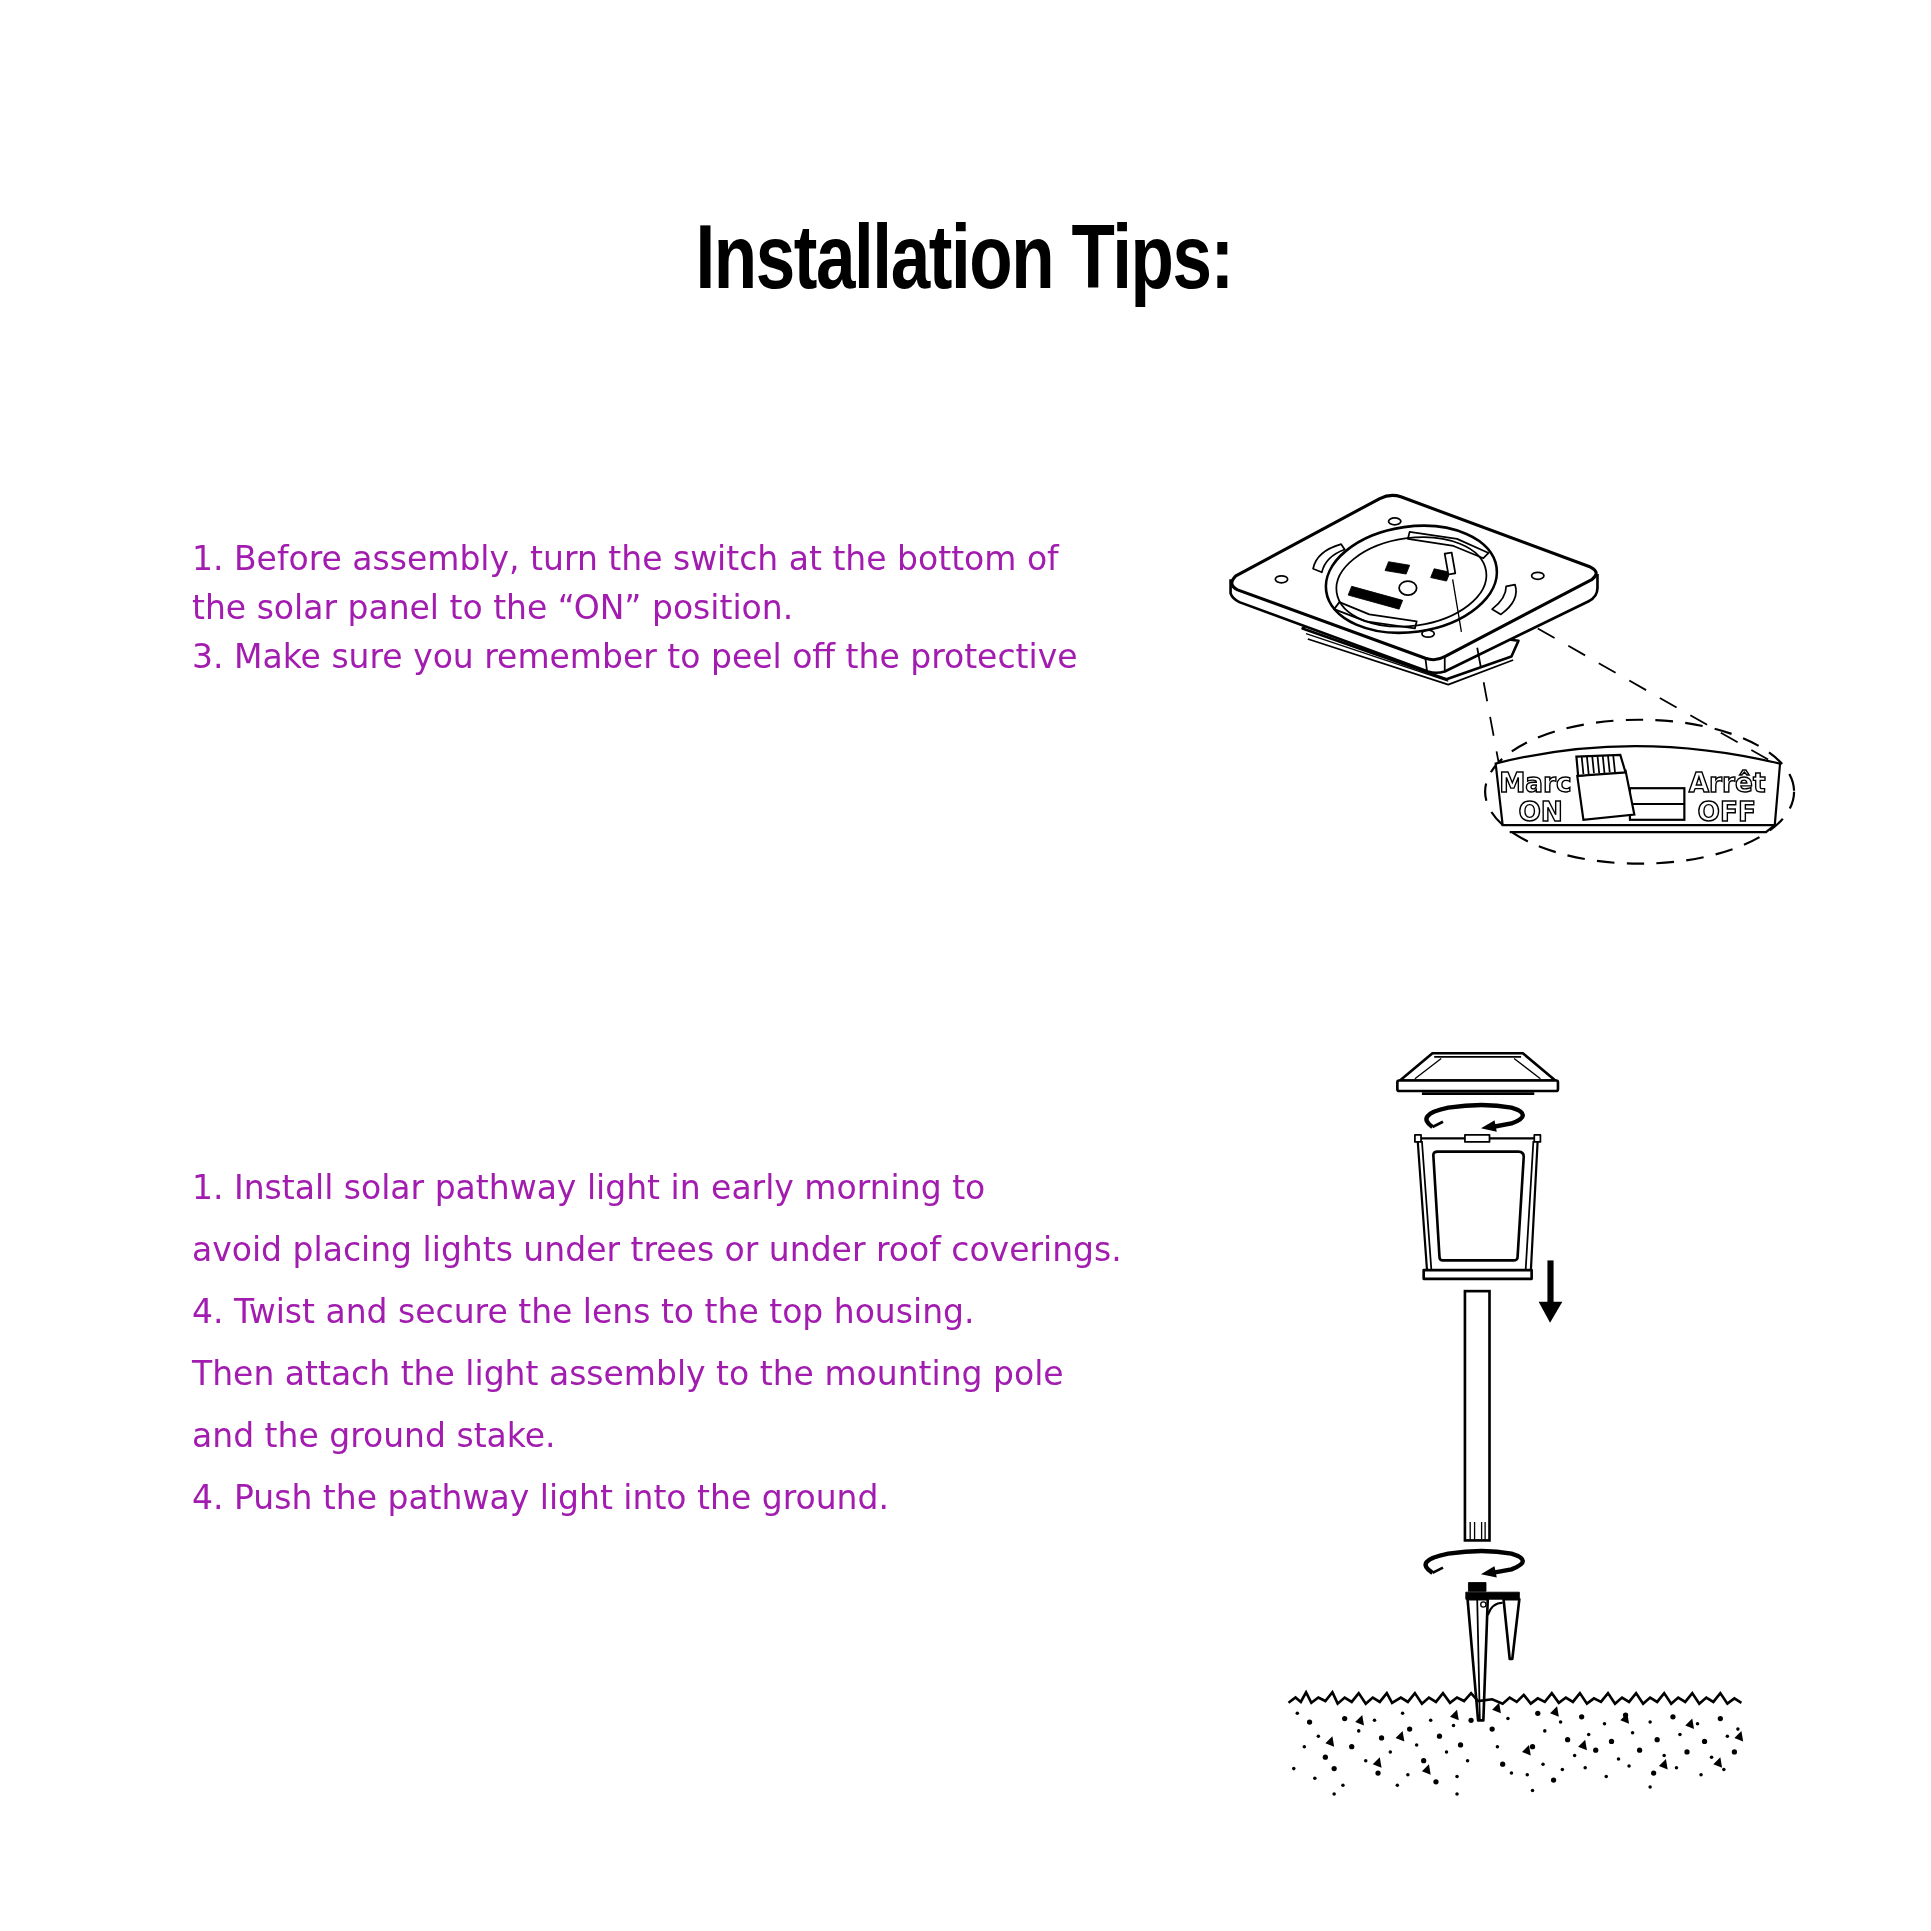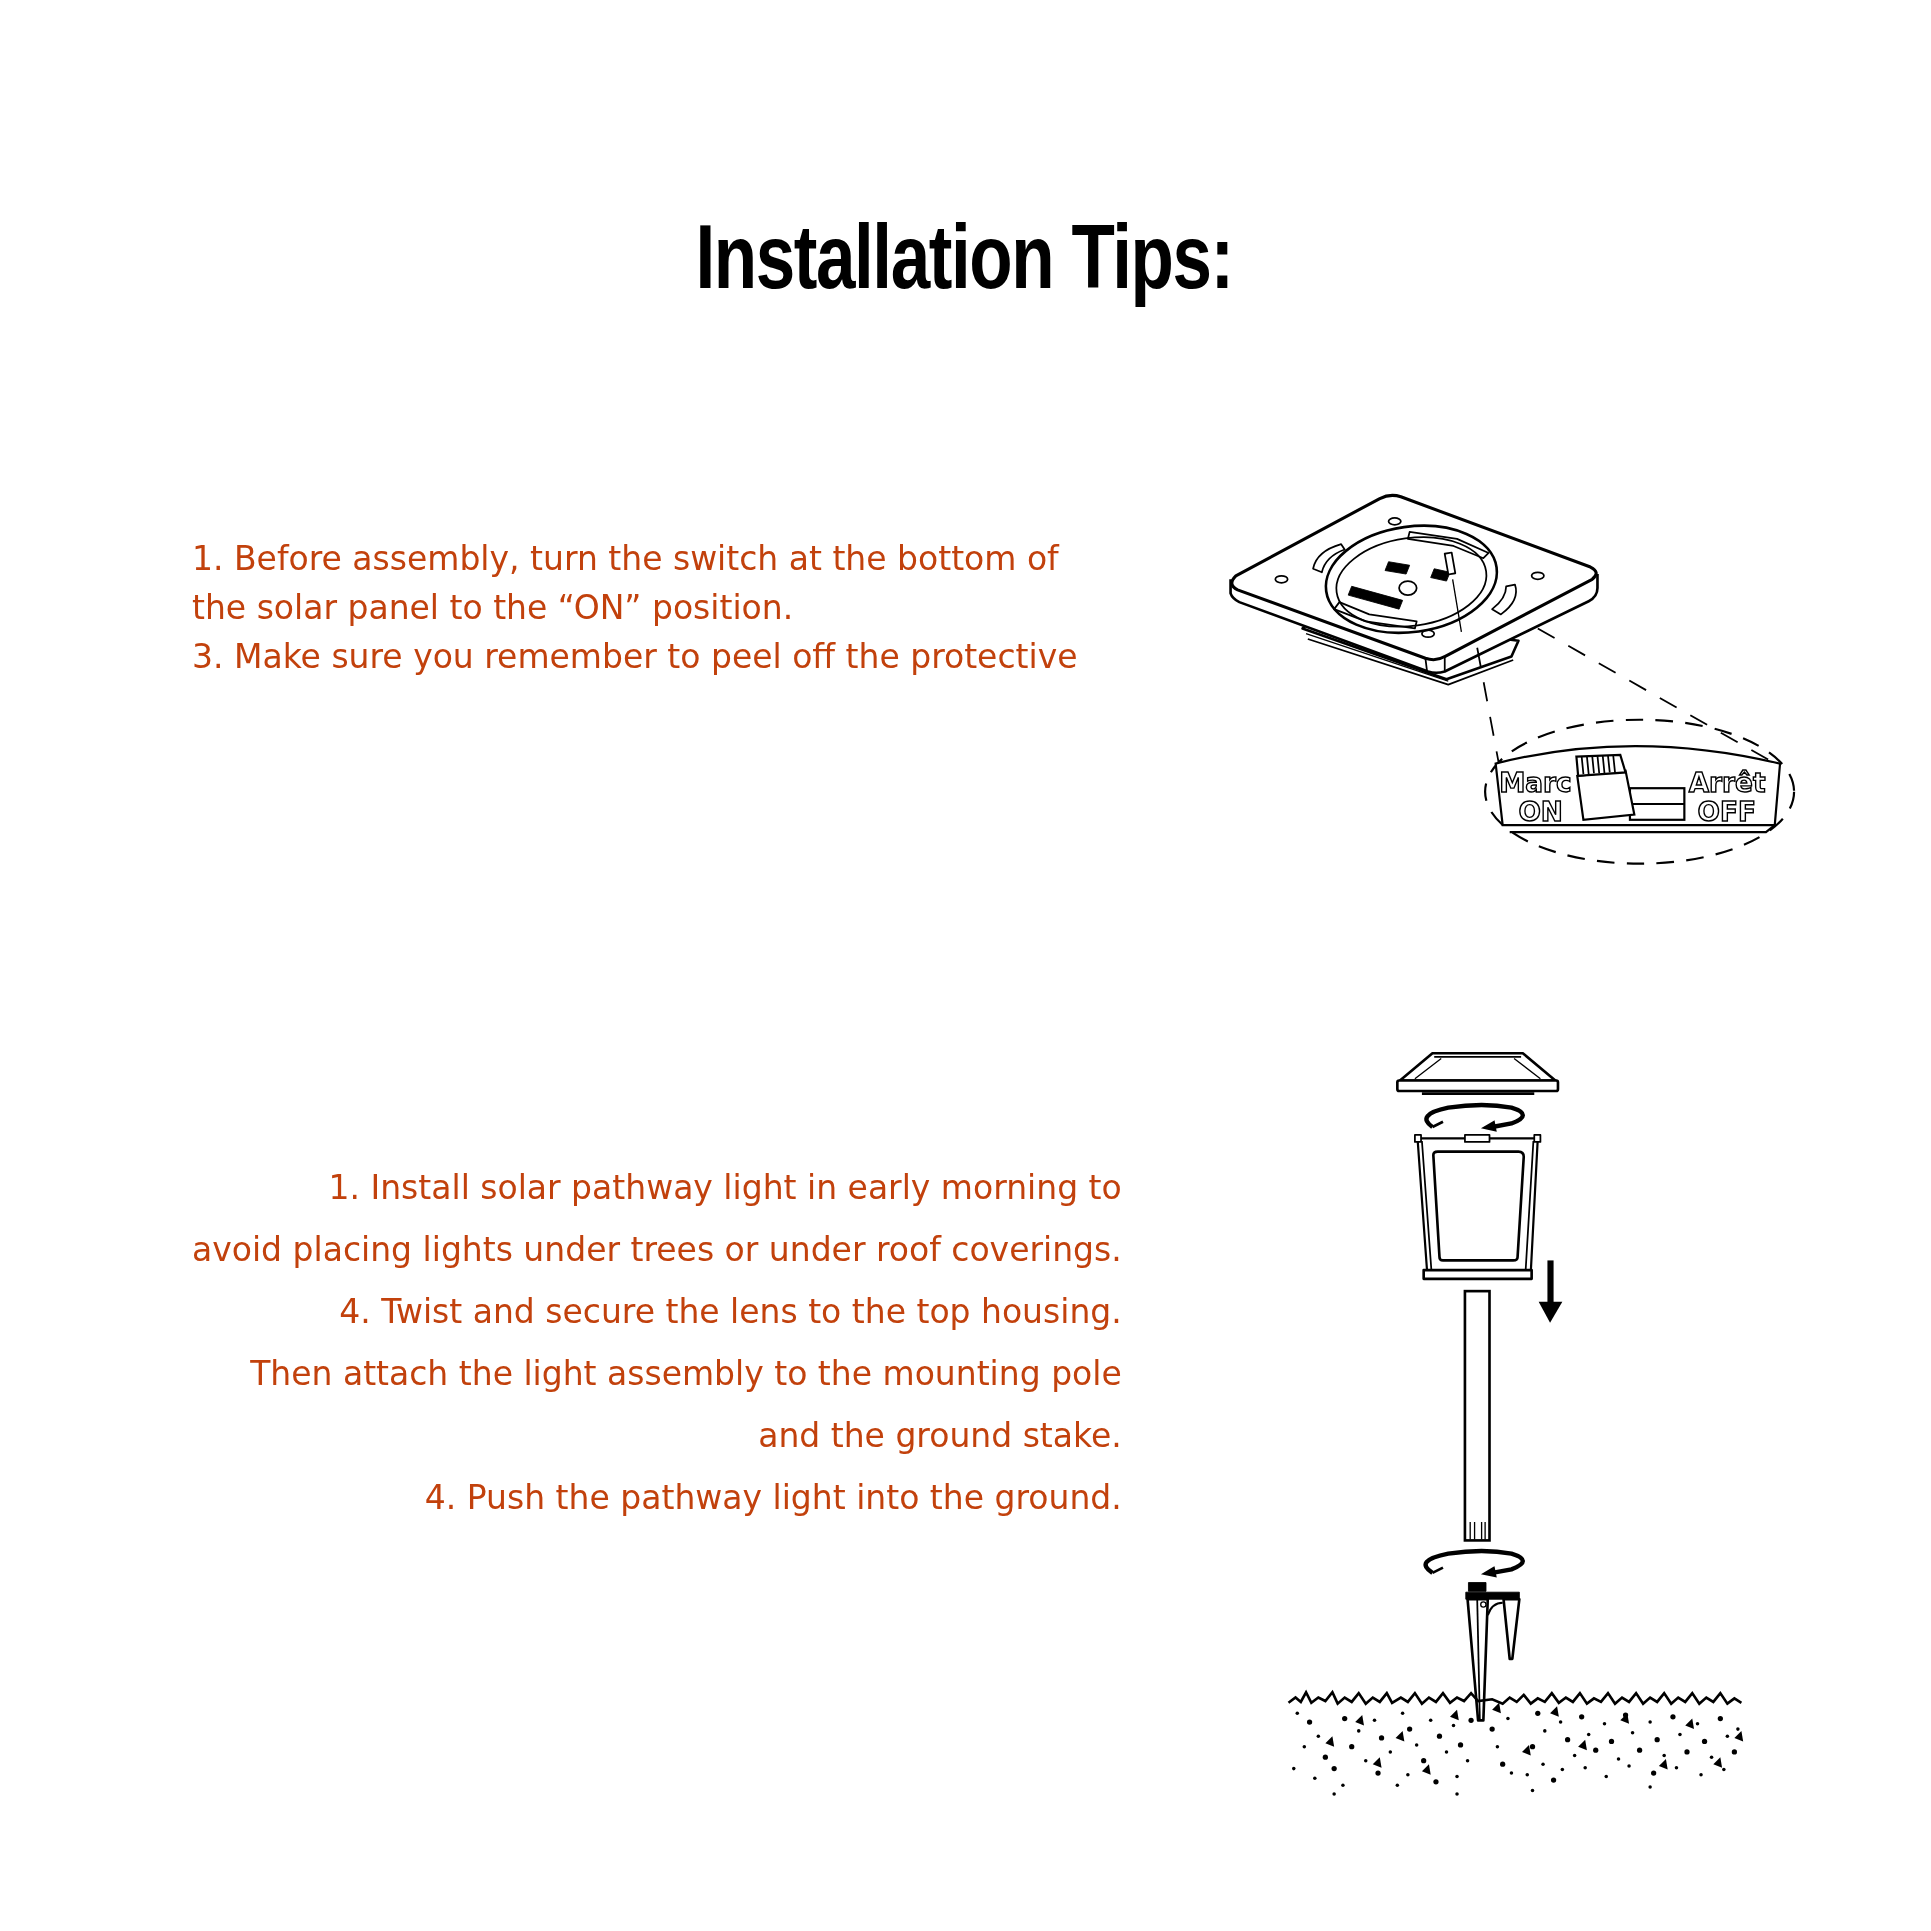--- a/index.html
+++ b/index.html
@@ -8,27 +8,27 @@
     position: absolute; left: 0; width: 1931px; top: 139px;
     text-align: center;
     font-family: "Liberation Sans", sans-serif;
     font-weight: bold; font-size: 91px; letter-spacing: -1.8px;
     transform: scaleX(0.78); transform-origin: 959px 0;
     line-height: 114px;
   }
   .block {
     position: absolute; left: 192px;
     font-family: "DejaVu Sans", sans-serif;
-    font-size: 33px; color: #c2410c;
+    font-size: 33px; color: #a21caf;
   }
   .block p { margin: 0; white-space: nowrap; }
   .block1 { top: 534px; }
   .block1 p { line-height: 49px; }
   .block2 { top: 1157px; }
-  .block2 p { line-height: 62px; text-align: right; }
+  .block2 p { line-height: 62px; }
   .illus { position: absolute; left: 0; top: 0; width: 1931px; height: 1891px; pointer-events: none; }
   .illus svg { position: absolute; left: 0; top: 0; }
   .lbl { font-family: "DejaVu Sans", sans-serif; font-weight: bold; fill: #fff; stroke: #000; stroke-width: 1.6; }
 </style>
 </head>
 <body>
 
 <h1 class="title">Installation Tips:</h1>
 
 <div class="block block1">

